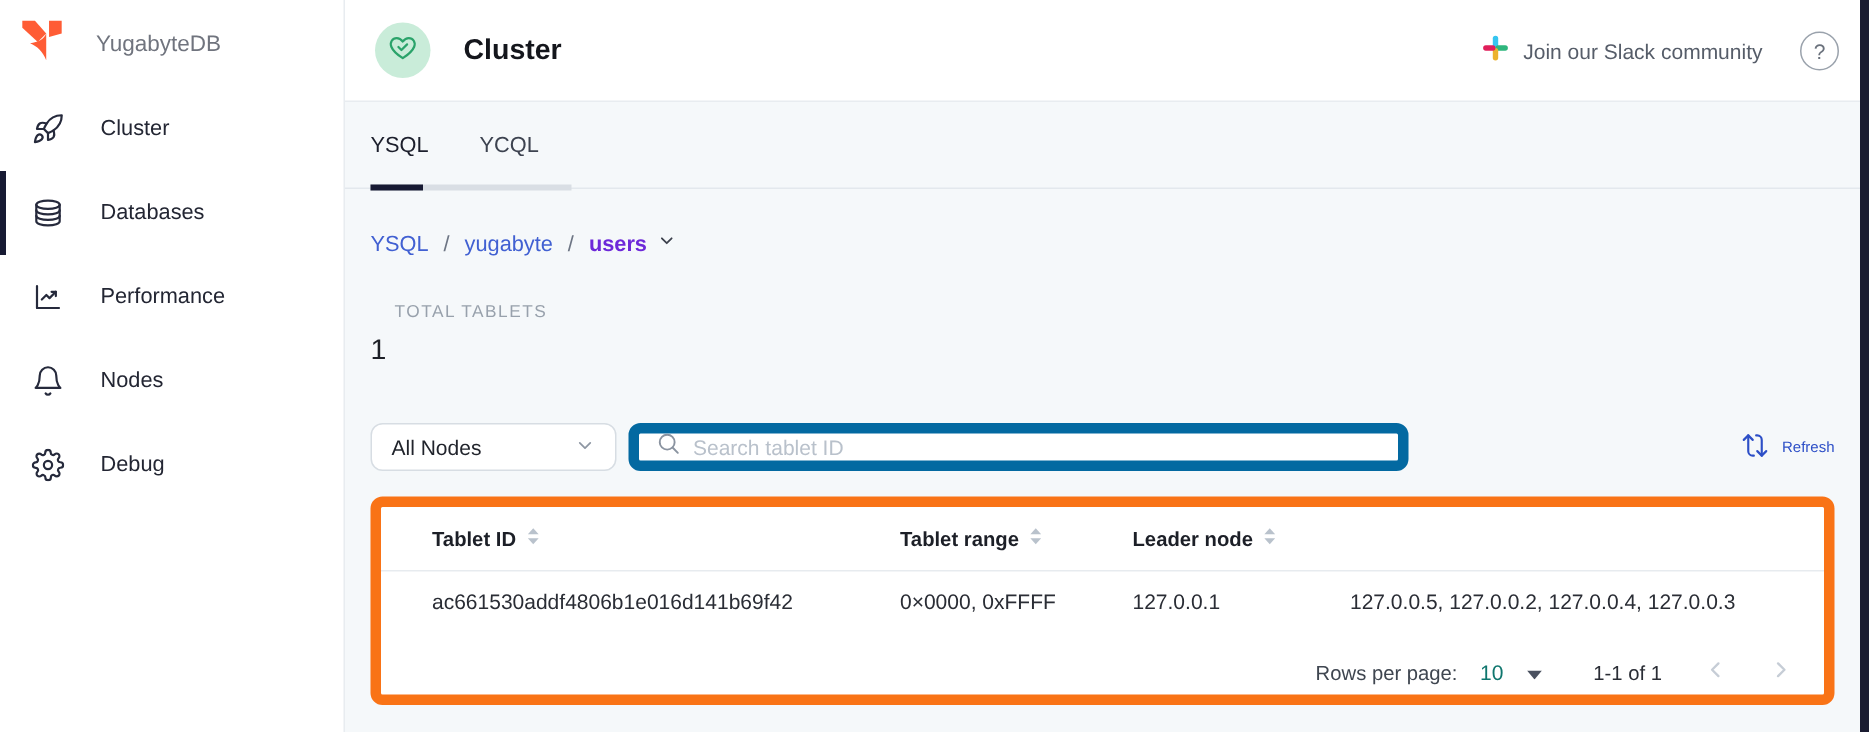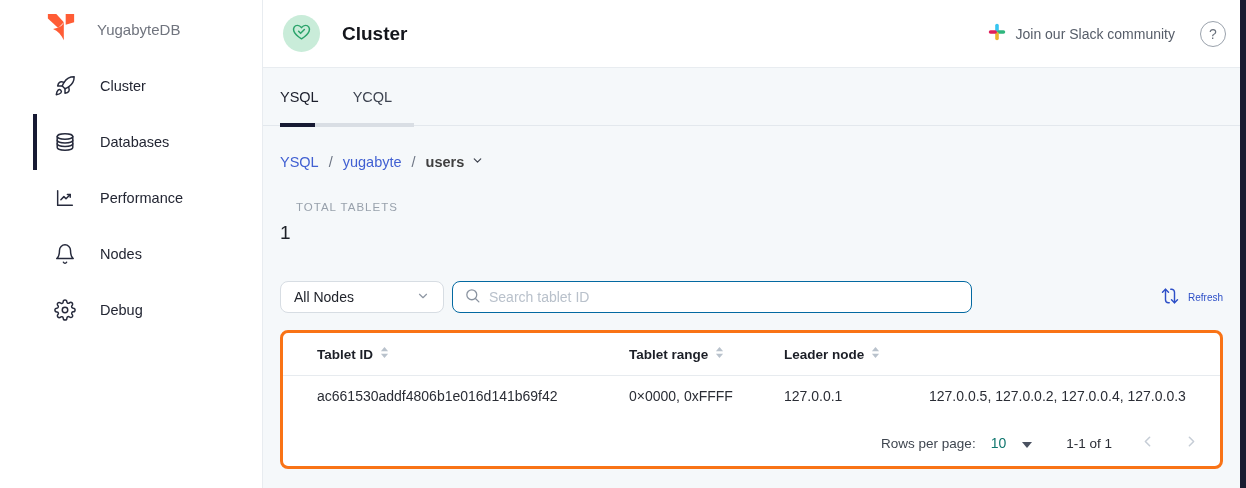--- a/index.html
+++ b/index.html
@@ -1,18 +1,18 @@
 <!DOCTYPE html>
 <html><head>
 <meta charset="utf-8">
 <style>
   * { margin:0; padding:0; box-sizing:border-box; }
   html,body { width:1246px; height:488px; overflow:hidden; background:#fff;
     font-family:"Liberation Sans","DejaVu Sans",sans-serif; }
-  .app { position:relative; display:flex; width:1246px; height:488px;padding-left:33px; }
+  .app { position:relative; display:flex; width:1246px; height:488px; }
 
   
   .sidebar { width:230px; flex-shrink:0; background:#fff; border-right:1px solid #e8ecf0; }
   .brand { display:flex; align-items:center; gap:21px; height:58px; padding-left:13px; cursor:pointer; }
   .brand-label { font-size:15px; color:#70747e; }
   .nav-item { height:56px; display:flex; align-items:center; gap:23px; padding-left:16px;
     border-left:4px solid transparent; cursor:pointer; }
   .nav-item.active { border-left-color:#171a33; }
   .nav-icon { width:24px; height:24px; display:flex; align-items:center; justify-content:center; }
   .nav-icon svg { stroke:#262a3c; }
@@ -42,43 +42,43 @@
   .tab:not(.active) { color:#3d4350; }
   .tab-track { position:absolute; left:17px; bottom:-2px; width:134px; height:4px; background:#d9dee4; }
   .tab-indicator { position:absolute; left:17px; bottom:-2px; width:35px; height:4px; background:#171a33; }
 
   .body { padding:0 23px 0 17px; }
 
   
   .breadcrumb { margin-top:28px; display:flex; align-items:center; gap:10px; font-size:14.5px; }
   .crumb-link { color:#4160d2; cursor:pointer; }
   .crumb-sep { color:#6d7584; }
-  .crumb-current { display:flex; align-items:flex-end; gap:7px; color:#404040; font-weight:bold; cursor:pointer; }
+  .crumb-current { display:flex; align-items:flex-end; gap:7px; color:#6d28d9; font-weight:bold; cursor:pointer; }
 
   
   .summary { margin-top:31px; }
   .summary-label { font-size:11.5px; letter-spacing:1px; color:#98a1ac;margin-left:16px; }
   .summary-value { margin-top:9px; font-size:19px; font-weight:500; color:#1d2027; }
 
   
   .filters { margin-top:37px; display:flex; align-items:center; }
   .node-select { width:164px; height:32px; background:#fff; border:1px solid #d7dde3; border-radius:8px;
     display:flex; align-items:center; justify-content:space-between; padding:0 13px;
     font-size:14px; color:#21242c; cursor:pointer; }
-  .search-box { width:520px; height:32px; margin-left:8px; background:#fff; border:1px solid #0369a1;
+  .search-box { width:520px; height:32px; margin-left:8px; background:#fff; border:7px solid #0369a1;
     border-radius:8px; display:flex; align-items:center; gap:8px; padding:0 11px; }
   .search-box input { flex:1; border:none; outline:none; background:transparent; font-size:14px; color:#333;
     font-family:"Liberation Sans","DejaVu Sans",sans-serif; }
   .search-box input::placeholder { color:#b9c1cb; }
   .refresh-btn { margin-left:auto; display:flex; align-items:center; gap:9px; background:none; border:none;
     color:#2d4fc7; font-size:10px; font-weight:400; cursor:pointer;
     font-family:"Liberation Sans","DejaVu Sans",sans-serif; }
 
   
-  .card { margin-top:17px; height:139px; background:#fff; border:3px solid #f97316; border-radius:8px; overflow:hidden; }
+  .card { margin-top:17px; height:139px; background:#fff; border:7px solid #f97316; border-radius:8px; overflow:hidden; }
   .thead, .trow { display:grid; grid-template-columns:312px 155px 145px 1fr; padding-left:34px; align-items:center; }
   .thead { height:43px; border-bottom:1px solid #e7ebef; }
   .th { display:flex; align-items:center; gap:7px; font-size:13.5px; font-weight:bold; color:#1c1f27; cursor:pointer; }
   .trow { height:40px; font-size:14px; color:#2a2d35; }
   .pagination { height:54px; display:flex; align-items:center; justify-content:flex-end; padding-right:20px;
     font-size:13.5px; color:#3f4650; }
   .rpp-select { display:flex; align-items:center; gap:16px; margin-left:15px; font-size:14px; color:#0f766e; cursor:pointer; background:none; border:none;
     font-family:"Liberation Sans","DejaVu Sans",sans-serif; }
   .range-text { margin-left:34px; color:#2a2d35; }
   .page-btn { margin-left:27px; background:none; border:none; cursor:pointer; display:flex; align-items:center; }

